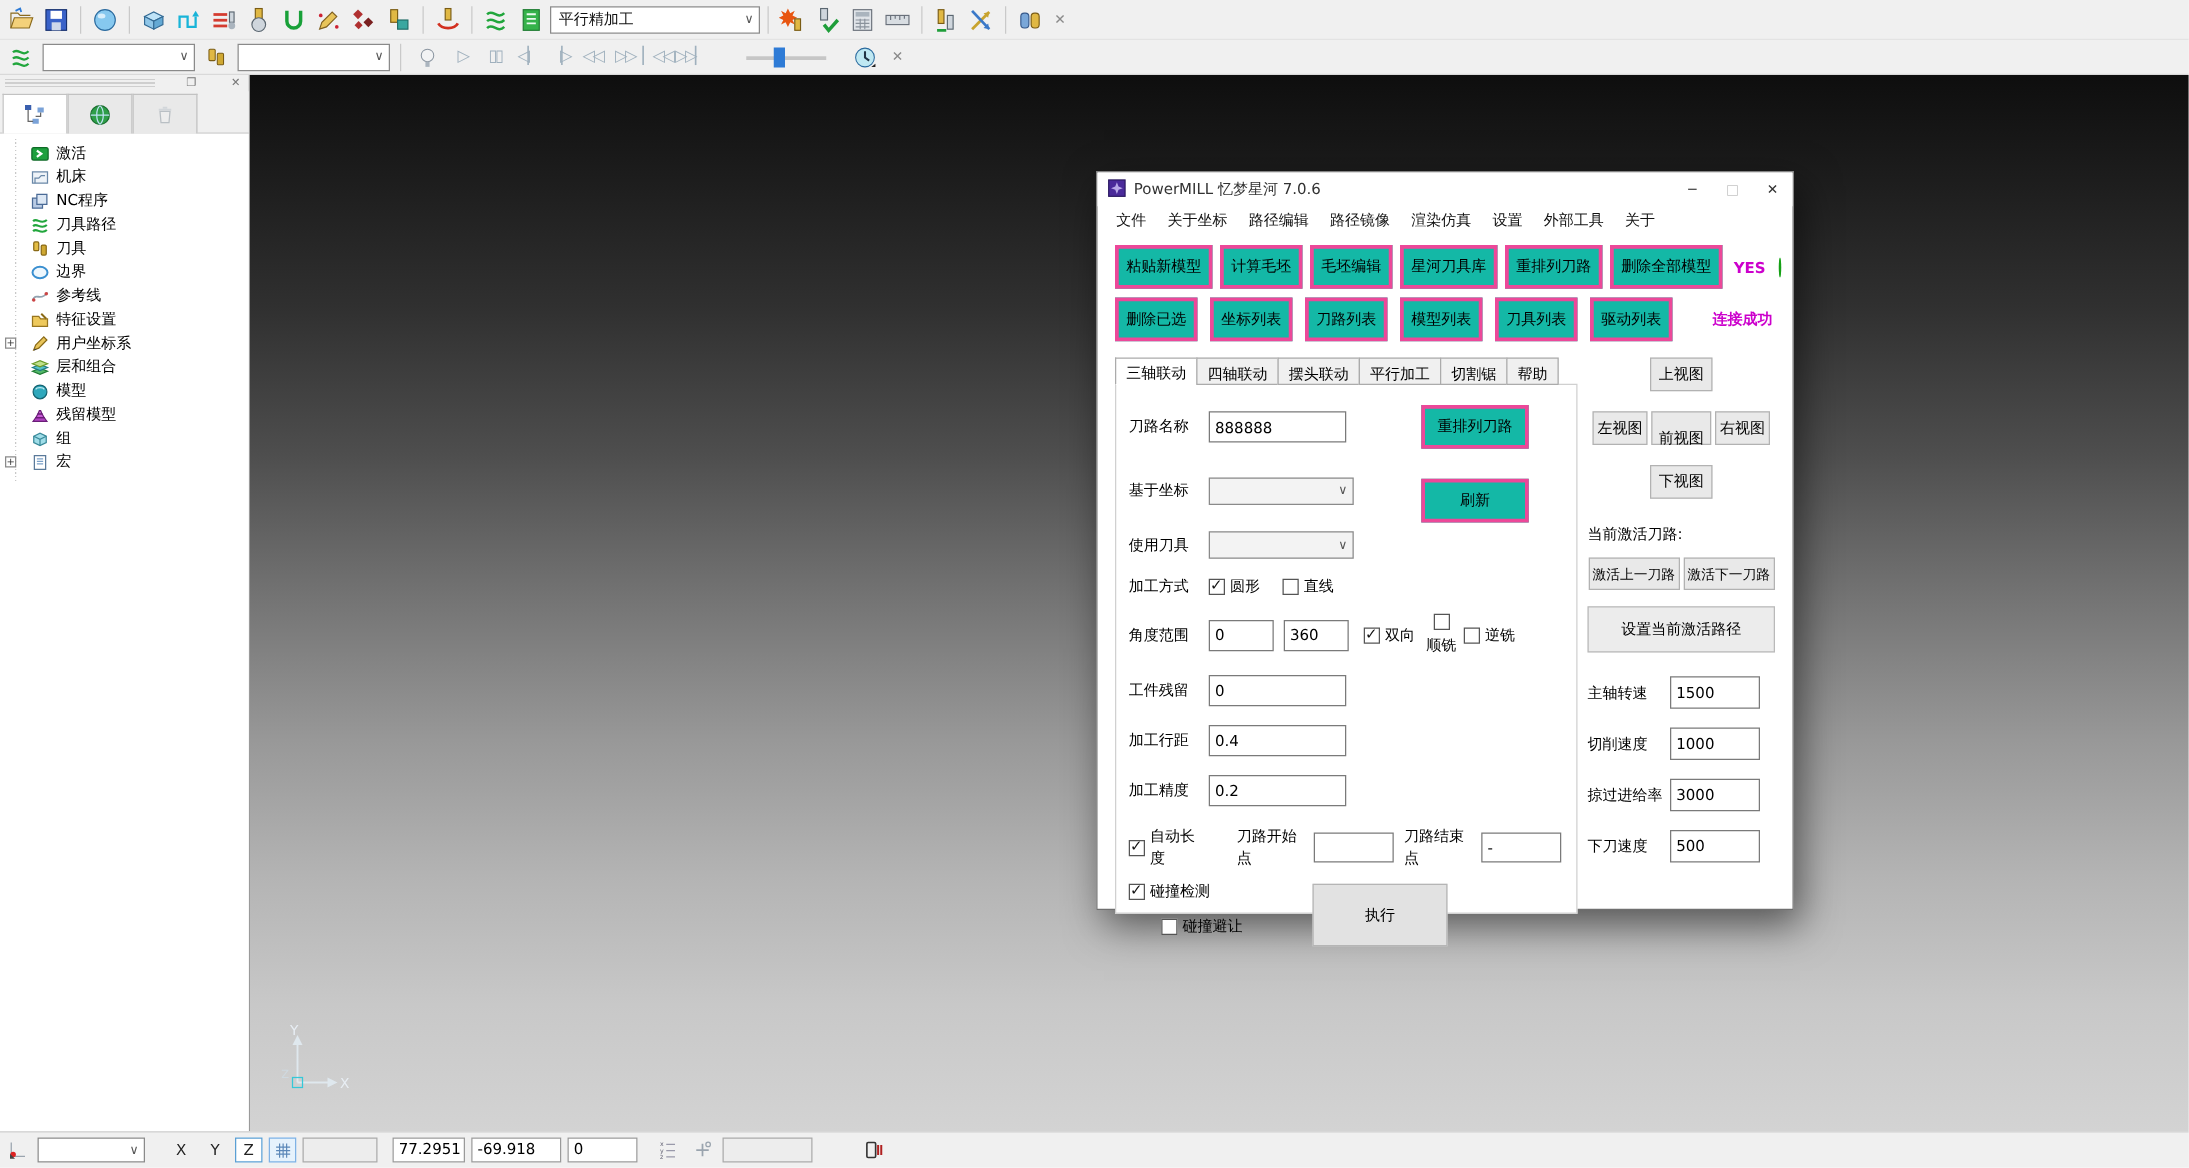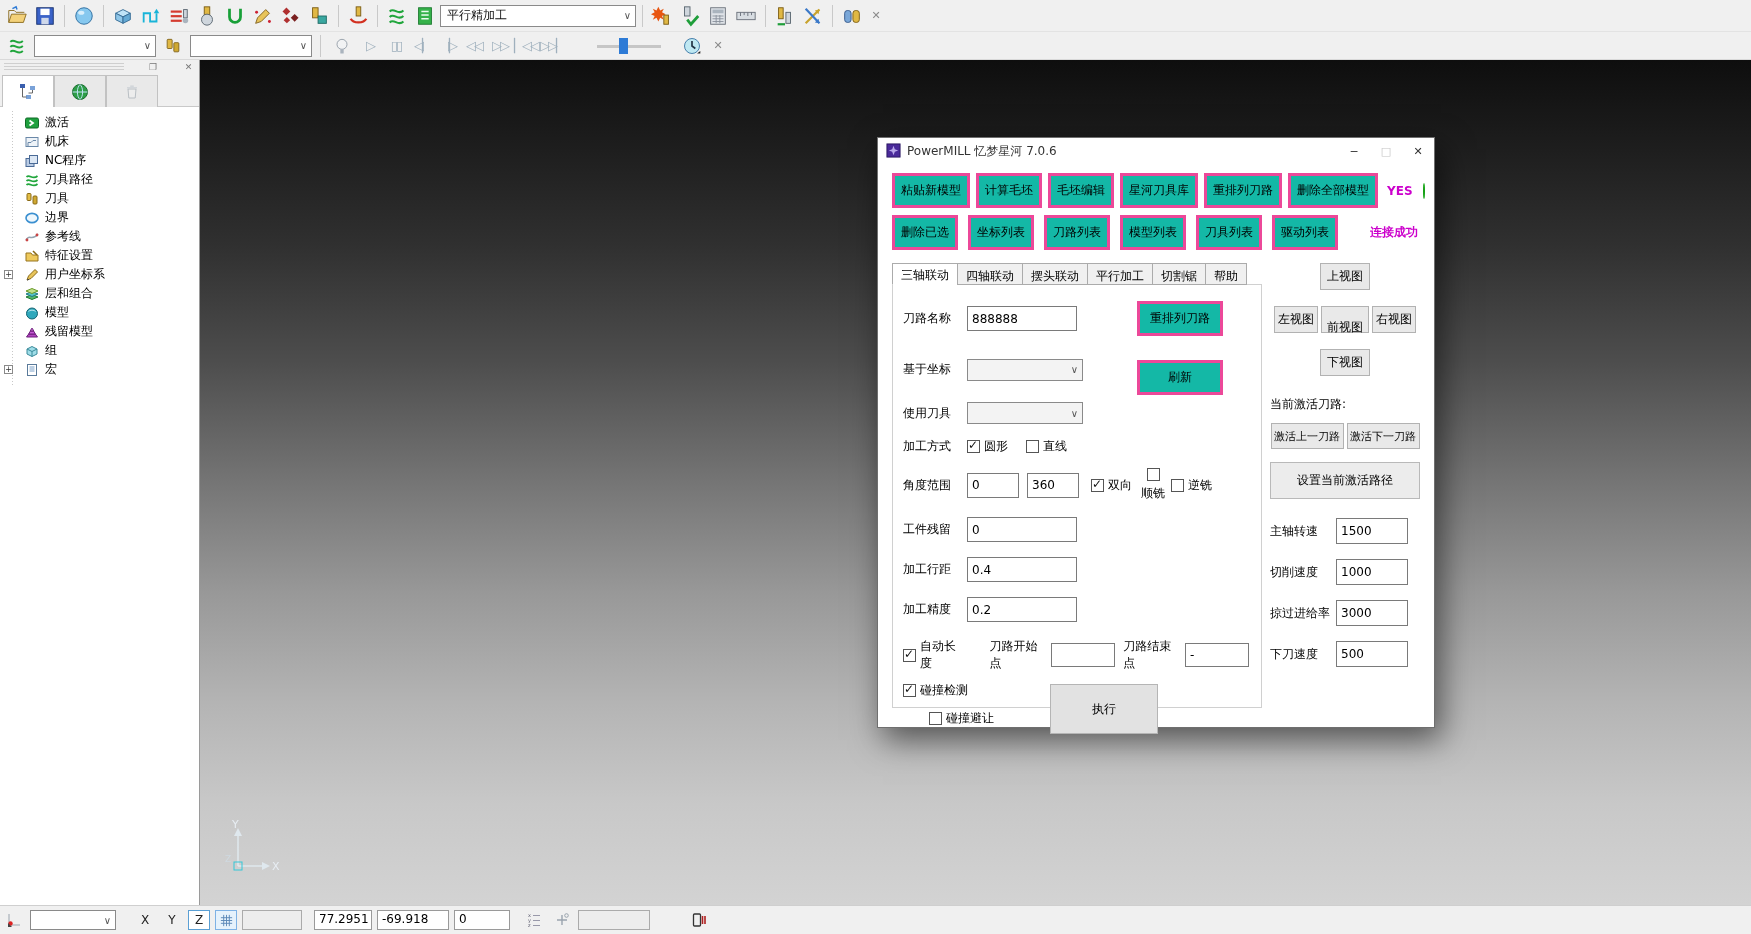--- a/index.html
+++ b/index.html
@@ -11,21 +11,21 @@
   .tb1 { position:absolute; left:0; top:0; width:1751px; height:32px; background:#f0f0f0;
          border-bottom:1px solid #e3e3e3; display:flex; align-items:center; padding-left:4px; gap:2px; }
   .tb2 { position:absolute; left:0; top:32px; width:1751px; height:28px; background:#f0f0f0;
          border-bottom:1px solid #d9d9d9; display:flex; align-items:center; padding-left:4px; gap:4px; }
   .tbi { width:26px; height:26px; display:flex; align-items:center; justify-content:center; flex:0 0 auto; }
   .tbi svg { display:block; }
   .vsep { width:1px; height:22px; background:#c9c9c9; margin:0 4px; flex:0 0 auto; }
   .combo { height:22px; background:#fff; border:1px solid #8a8a8a; display:flex; align-items:center;
            padding:0 4px 0 6px; font-size:12px; color:#111; }
   .combo .chev { margin-left:auto; color:#555; font-size:10px; }
-  .w168 { width:196px;text-align:center; } .w122 { width:122px; }
+  .w168 { width:168px;text-align:center; } .w122 { width:122px; }
   .tbtn { width:22px; height:22px; display:flex; align-items:center; justify-content:center;
           color:#9fb0bd; font-size:13px; letter-spacing:-2px; flex:0 0 auto; }
   .slider { position:relative; width:78px; height:20px; flex:0 0 auto; }
   .slider .groove { position:absolute; left:0; right:14px; top:9px; height:3px; background:#c6c6c6; }
   .slider .handle { position:absolute; left:22px; top:2px; width:9px; height:16px; background:var(--accent-blue,#2e7bd6); }
   .xclose { color:#8a8a8a; font-size:11px; width:18px; text-align:center; }
 
   
   .sidebar { position:absolute; left:0; top:60px; width:200px; height:845px; background:#f0f0f0;
              border-right:1px solid #9a9a9a; }
@@ -472,20 +472,30 @@
             <rect x="1" y="1" width="14" height="14" fill="#4a2a9a" stroke="#2a1860"></rect>
             <path d="M8 3l1.4 3.6L13 8l-3.6 1.4L8 13 6.6 9.4 3 8l3.6-1.4z" fill="#b8a8e8"></path>
           </svg></span>
       <span class="ttext">PowerMILL 忆梦星河  7.0.6</span>
       <span class="dlg-ctl">
         <span>─</span>
         <span class="dim">□</span>
         <span>✕</span>
       </span>
     </div>
+    <div class="dlg-menu">
+      <span>文件</span>
+      <span>关于坐标</span>
+      <span>路径编辑</span>
+      <span>路径镜像</span>
+      <span>渲染仿真</span>
+      <span>设置</span>
+      <span>外部工具</span>
+      <span>关于</span>
+    </div>
     <div class="dlg-body">
       <div class="btnrow">
         <button class="btn">粘贴新模型</button>
         <button class="btn">计算毛坯</button>
         <button class="btn">毛坯编辑</button>
         <button class="btn">星河刀具库</button>
         <button class="btn">重排列刀路</button>
         <button class="btn">删除全部模型</button>
         <span class="yes">YES</span>
         <span class="okdot"></span>

